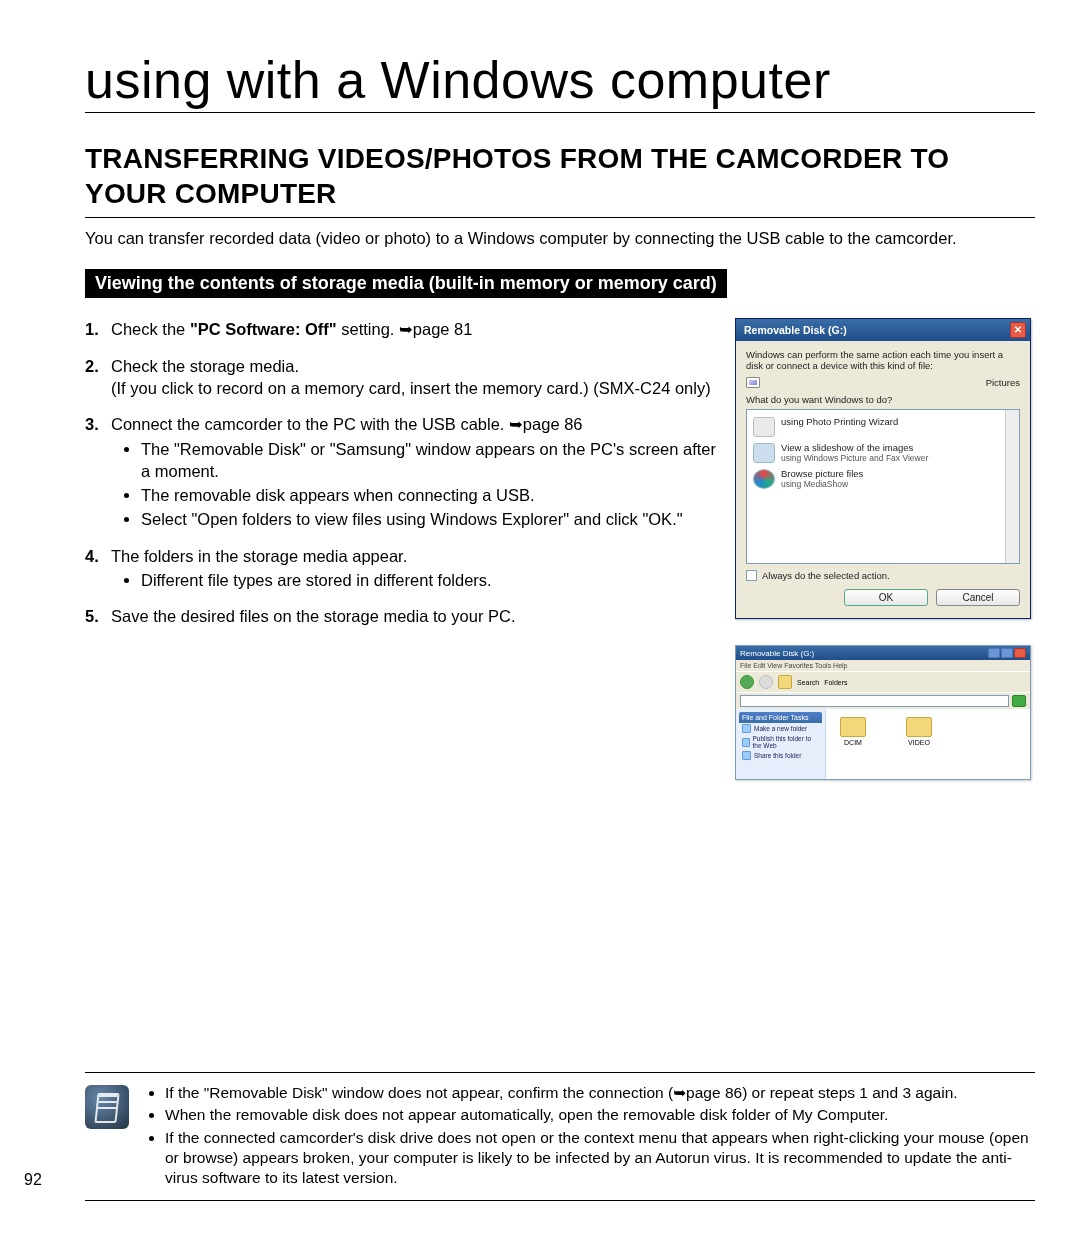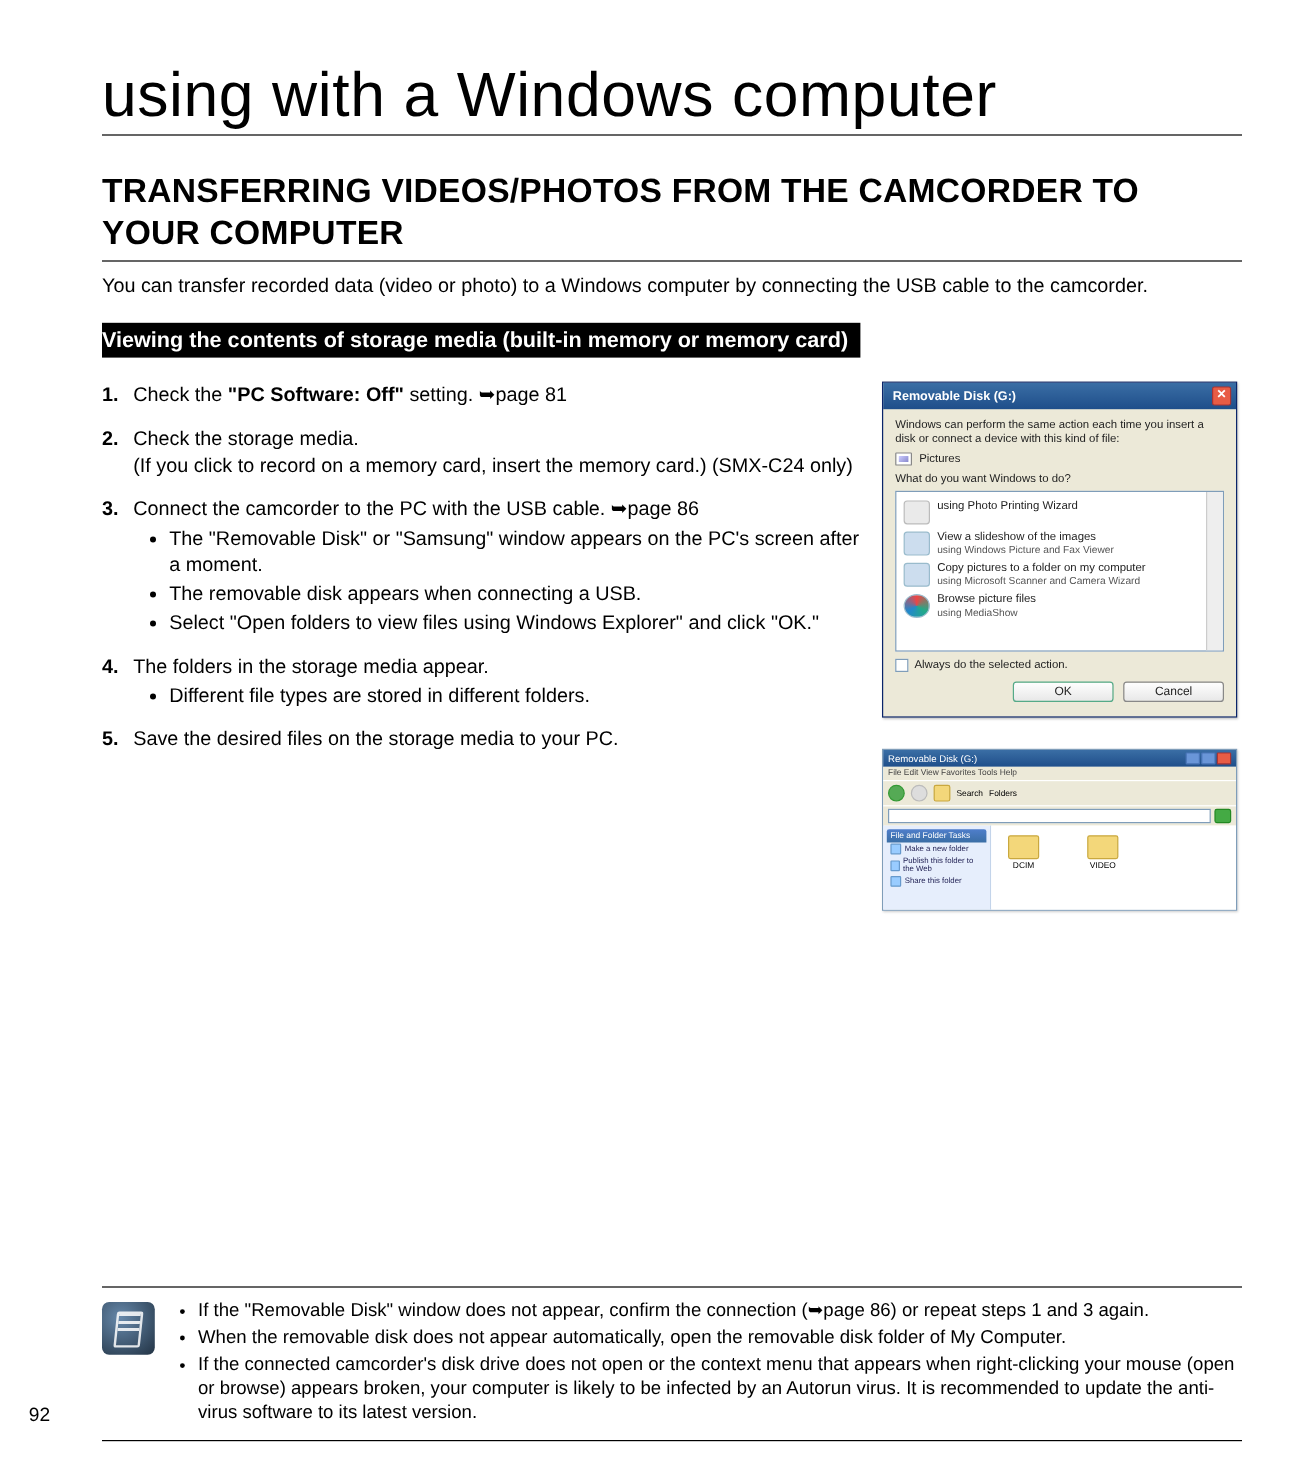--- a/index.html
+++ b/index.html
@@ -35,21 +35,21 @@
     font-size: 16.5px;
     margin-bottom: 20px;
     line-height: 1.3;
   }
   .black-bar {
     display: inline-block;
     background: #000;
     color: #fff;
     font-weight: bold;
     font-size: 18px;
-    padding: 4px 10px 4px 0;
+    padding: 4px 10px 4px 10px;
     margin-bottom: 20px;
   }
   .content-row {
     display: flex;
     gap: 18px;
     align-items: flex-start;
   }
   .left-col { flex: 1; }
   .right-col { width: 300px; }
   ol.steps {
@@ -93,25 +93,25 @@
     align-items:center;
     padding: 3px 4px 3px 8px;
     font-weight:bold;
     font-size:10.5px;
   }
   .dialog .closebox {
     width:16px;height:16px;background:#e85c45;border:1px solid #a33;
     border-radius:2px;color:#fff;text-align:center;line-height:13px;font-size:10px;
   }
   .dialog .body { padding:8px 10px; font-size:9.5px; color:#222; }
-  .dialog .pictures-row { display:flex;align-items:center;gap:6px;margin:6px 0; }
+  .dialog .pictures-row { display:flex;align-items:center;gap:6px;margin:6px 0;justify-content:space-between; }
   .pic-ic { width:14px;height:11px;background:#fff;border:1px solid #888;border-radius:1px;position:relative;}
   .pic-ic::after{content:"";position:absolute;inset:2px;background:linear-gradient(135deg,#ccf,#88c);}
   .dialog .listbox {
-    border:1px solid #7f9db9;background:#fff;height:134px;margin:4px 0 6px;
+    border:1px solid #7f9db9;background:#fff;height:155px;margin:4px 0 6px;
     overflow:hidden;position:relative;padding:4px;
   }
   .opt { display:flex;align-items:flex-start;gap:6px;padding:3px 2px; }
   .opt .ic { width:22px;height:20px;flex:0 0 22px;background:#cde;border:1px solid #9bc;border-radius:3px;}
   .opt .ic.print{background:#eaeaea;border-color:#bbb;}
   .opt .ic.round{border-radius:50%;background: conic-gradient(#e44,#2a8,#28c,#e44);}
   .opt .ic.folder{background:#f3d77a;border-color:#c9a83f;border-radius:2px;}
   .opt .txt .t1{font-size:9.5px;line-height:1.1;}
   .opt .txt .t2{font-size:8.5px;color:#555;line-height:1.1;}
   .opt.sel .txt .t1, .opt.sel .txt .t2 { background:#316ac5;color:#fff;padding:0 1px;}
@@ -247,27 +247,20 @@
               </div>
           </div>
           <div class="opt">
             <div class="ic"></div>
             <div class="txt">
                 <div class="t1">View a slideshow of the images</div>
                 <div class="t2">using Windows Picture and Fax Viewer</div>
               </div>
           </div>
           <div class="opt">
-            <div class="ic"></div>
-            <div class="txt">
-                <div class="t1">Copy pictures to a folder on my computer</div>
-                <div class="t2">using Microsoft Scanner and Camera Wizard</div>
-              </div>
-          </div>
-          <div class="opt">
             <div class="ic round"></div>
             <div class="txt">
                 <div class="t1">Browse picture files</div>
                 <div class="t2">using MediaShow</div>
               </div>
           </div>
           <div class="scrollbar"></div>
         </div>
         <div class="checkrow">
           <div class="cb"></div>

